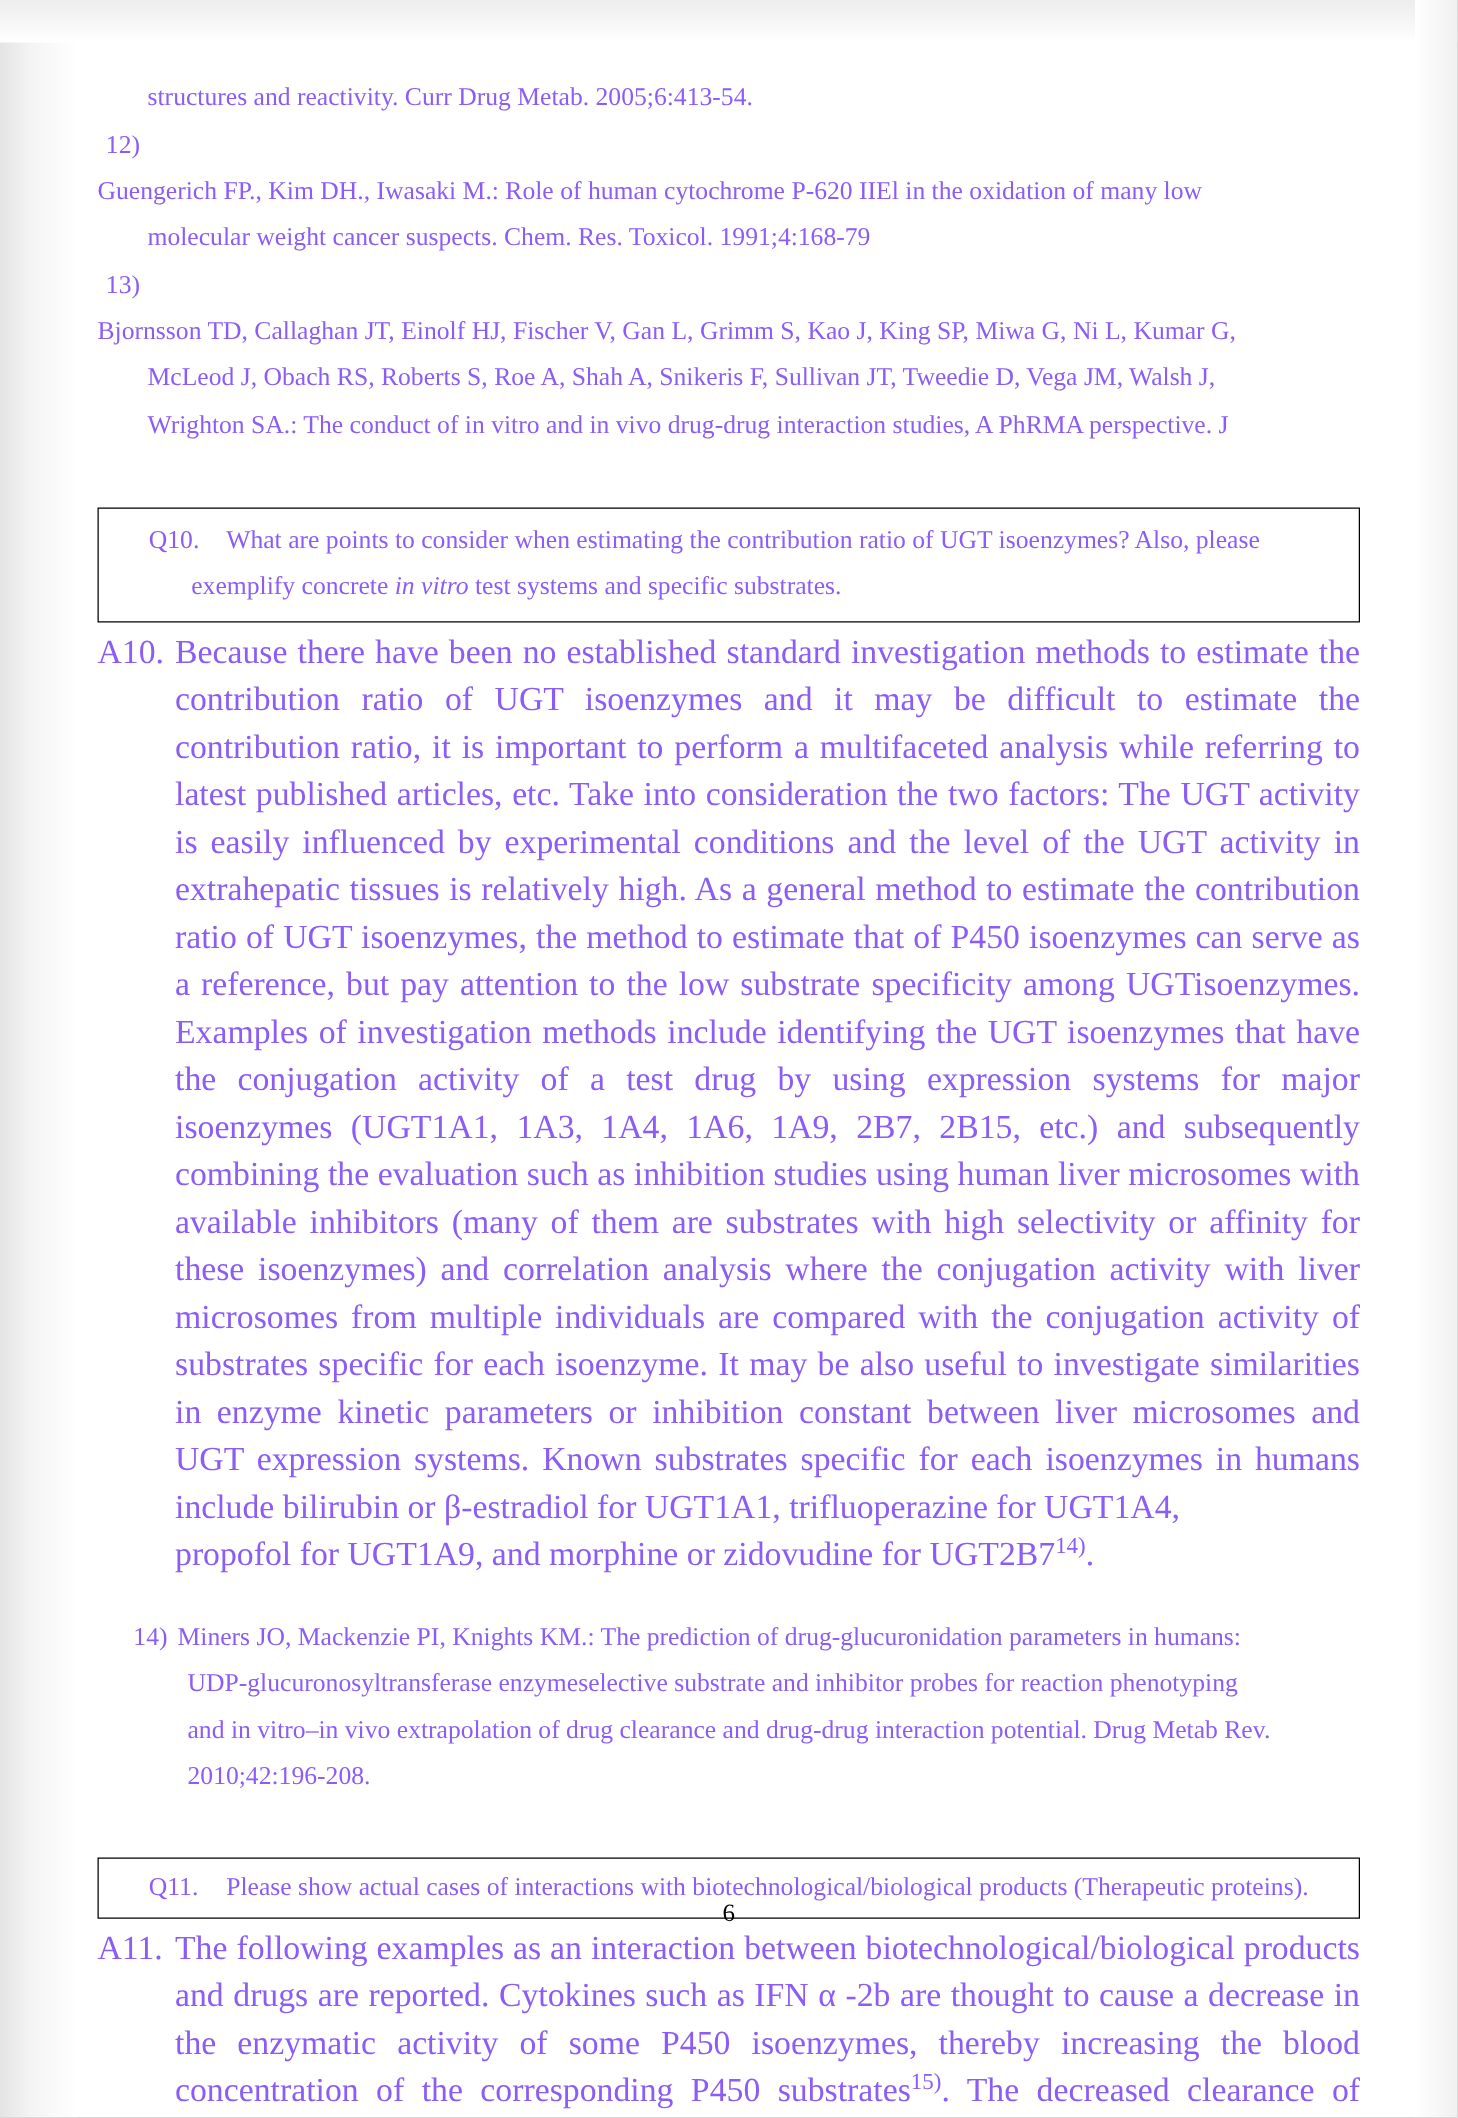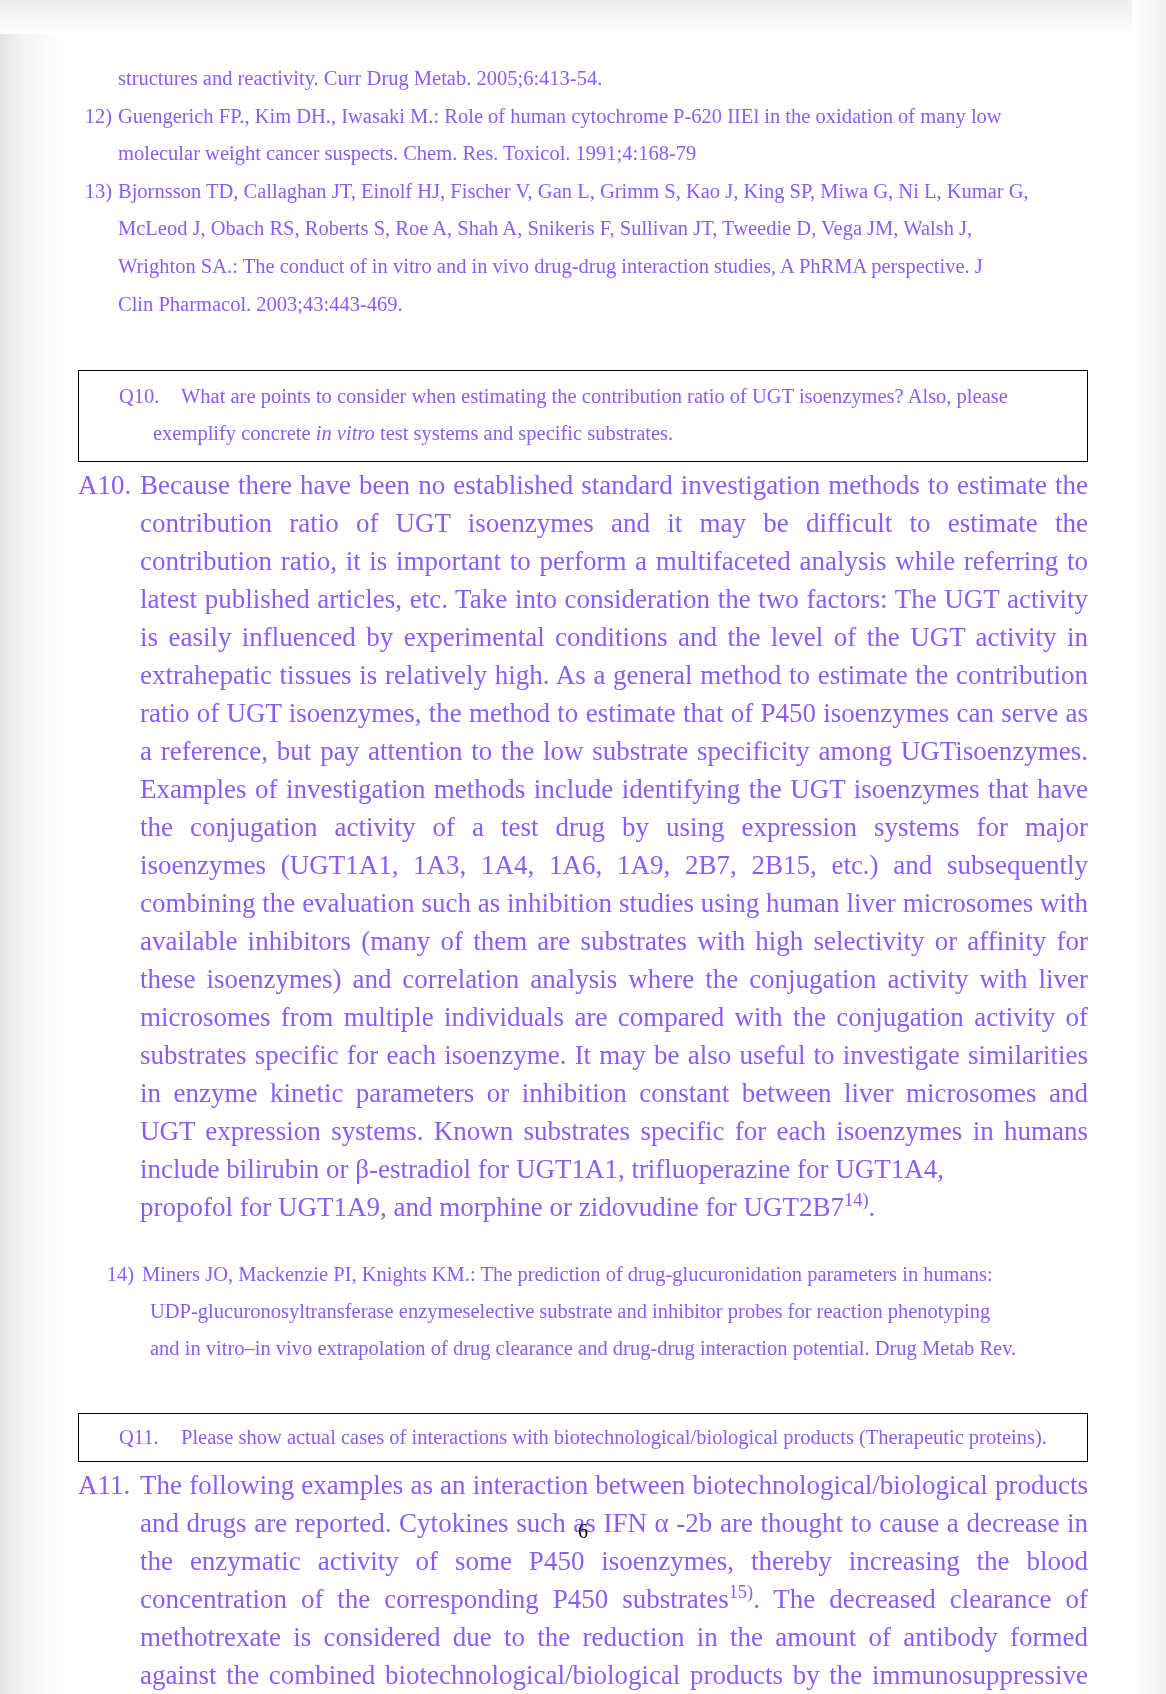--- a/index.html
+++ b/index.html
@@ -56,20 +56,21 @@
     margin: 0;
   }
   .ref-cont {
     padding-left: 40px;
     margin: 0 0 1px 0;
   }
   .ref-item {
     display: flex;
     align-items: flex-start;
     margin: 0;
+    flex-direction: column;
   }
   .ref-num {
     flex: 0 0 auto;
     width: 40px;
     text-align: right;
     padding-right: 6px;
     box-sizing: border-box;
   }
   .ref-text {
     flex: 1 1 auto;
@@ -178,21 +179,20 @@
       <div class="ref-cont">molecular weight cancer suspects. Chem. Res. Toxicol. 1991;4:168-79</div>
     </div>
 
     <div class="ref-block">
       <div class="ref-item">
         <span class="ref-num">13)</span>
         <span class="ref-text">Bjornsson TD, Callaghan JT, Einolf HJ, Fischer V, Gan L, Grimm S, Kao J, King SP, Miwa G, Ni L, Kumar G,</span>
       </div>
       <div class="ref-cont ref-text">McLeod J, Obach RS, Roberts S, Roe A, Shah A, Snikeris F, Sullivan JT, Tweedie D, Vega JM, Walsh J,</div>
       <div class="ref-cont ref-text">Wrighton SA.: The conduct of in vitro and in vivo drug-drug interaction studies, A PhRMA perspective. J</div>
-      <div class="ref-cont">Clin Pharmacol. 2003;43:443-469.</div>
     </div>
 
     <div class="spacer-lg"></div>
 
     <div class="qbox">
       <div class="qrow">
         <span class="qlabel">Q10.</span>
         <span class="qtext">What are points to consider when estimating the contribution ratio of UGT isoenzymes? Also, please</span>
       </div>
       <div class="qcont"><span>exemplify concrete </span><em>in vitro</em><span> test systems and specific substrates.</span></div>
@@ -205,20 +205,21 @@
 
     <div class="spacer-md"></div>
 
     <div class="ref14">
       <div class="r14row">
         <span class="r14num">14)</span>
         <span class="r14body">Miners JO, Mackenzie PI, Knights KM.: The prediction of drug-glucuronidation parameters in humans:</span>
       </div>
       <div class="r14cont">UDP-glucuronosyltransferase enzymeselective substrate and inhibitor probes for reaction phenotyping</div>
       <div class="r14cont">and in vitro–in vivo extrapolation of drug clearance and drug-drug interaction potential. Drug Metab Rev.</div>
+      <div class="r14cont">2010;42:196-208.</div>
     </div>
 
     <div class="spacer-lg"></div>
 
     <div class="qbox" style="padding-top:5px;padding-bottom:5px;">
       <div class="qrow">
         <span class="qlabel">Q11.</span>
         <span class="qtext nojust">Please show actual cases of interactions with biotechnological/biological products (Therapeutic proteins).</span>
       </div>
     </div>

